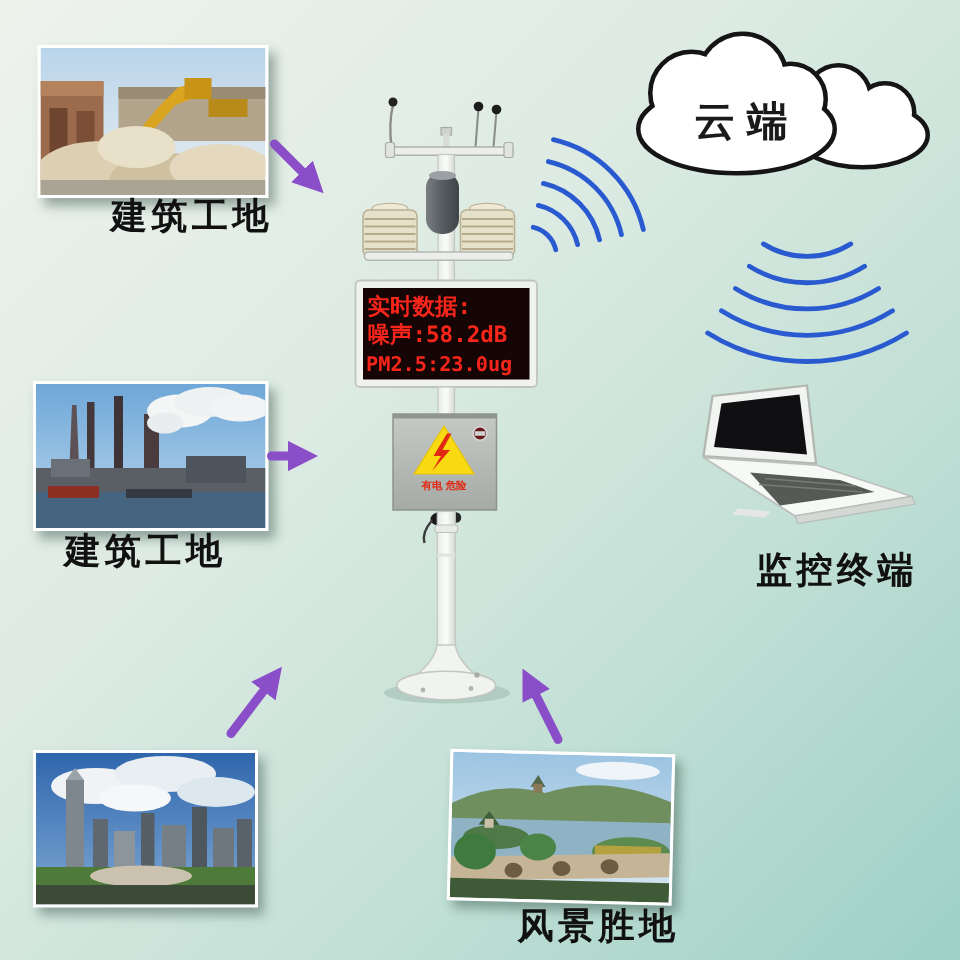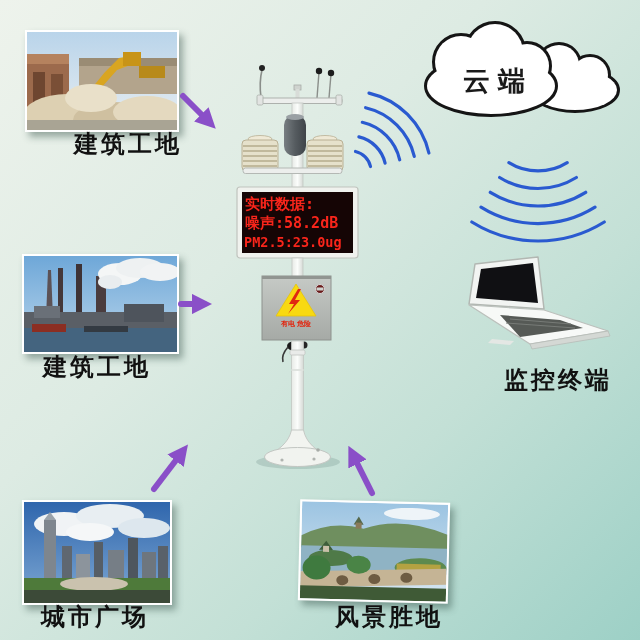--- a/index.html
+++ b/index.html
@@ -98,21 +98,20 @@
       <rect x="70" y="40" width="9" height="36" fill="#565e66"></rect>
       <rect x="84" y="48" width="16" height="28" fill="#767e86"></rect>
       <rect x="104" y="36" width="10" height="40" fill="#4e565e"></rect>
       <rect x="118" y="50" width="14" height="26" fill="#6e767e"></rect>
       <rect x="134" y="44" width="10" height="32" fill="#59616a"></rect>
       <rect x="0" y="76" width="146" height="12" fill="#4e7a3a"></rect>
       <ellipse cx="70" cy="82" rx="34" ry="7" fill="#cac2ae"></ellipse>
       <rect x="0" y="88" width="146" height="13" fill="#3c4a38"></rect>
     </svg>
   </figure>
-  <div class="caption" style="left:95px;top:601px;">城市广场</div>
 
   <figure class="photo" style="left:299px;top:501px;margin:0;transform:rotate(1.4deg);">
     <svg width="146" height="97" viewBox="0 0 146 97">
       <defs>
         <linearGradient id="sky4" x1="0" y1="0" x2="0" y2="1">
           <stop offset="0" stop-color="#9cc4e2"></stop>
             <stop offset="1" stop-color="#d8e7f1"></stop>
         </linearGradient>
       </defs>
       <rect width="146" height="97" fill="url(#sky4)"></rect>
@@ -128,21 +127,21 @@
       <rect x="96" y="60" width="44" height="8" fill="#caa83e" opacity="0.8"></rect>
       <path d="M0,70 L146,64 L146,80 L0,86 Z" fill="#c5b495"></path>
       <ellipse cx="42" cy="78" rx="6" ry="5" fill="#6e5c42"></ellipse>
       <ellipse cx="74" cy="76" rx="6" ry="5" fill="#6e5c42"></ellipse>
       <ellipse cx="106" cy="74" rx="6" ry="5" fill="#6e5c42"></ellipse>
       <rect x="0" y="84" width="146" height="13" fill="#3f5a36"></rect>
       <ellipse cx="16" cy="66" rx="14" ry="12" fill="#3f7a3f"></ellipse>
       <ellipse cx="58" cy="62" rx="12" ry="9" fill="#4a8446"></ellipse>
     </svg>
   </figure>
-  <div class="caption" style="left:389px;top:601px;">风景胜地</div>
+  <div class="caption" style="left:399px;top:601px;">风景胜地</div>
 
   <svg class="overlay" style="left:232px;top:58px;" width="130" height="420" viewBox="0 0 130 420">
     <defs>
       <linearGradient id="poleG" x1="0" y1="0" x2="1" y2="0">
         <stop offset="0" stop-color="#e7eae6"></stop>
           <stop offset="0.5" stop-color="#fbfdfb"></stop>
           <stop offset="1" stop-color="#d5d9d5"></stop>
       </linearGradient>
       <linearGradient id="cylG" x1="0" y1="0" x2="1" y2="0">
         <stop offset="0" stop-color="#787e82"></stop>

